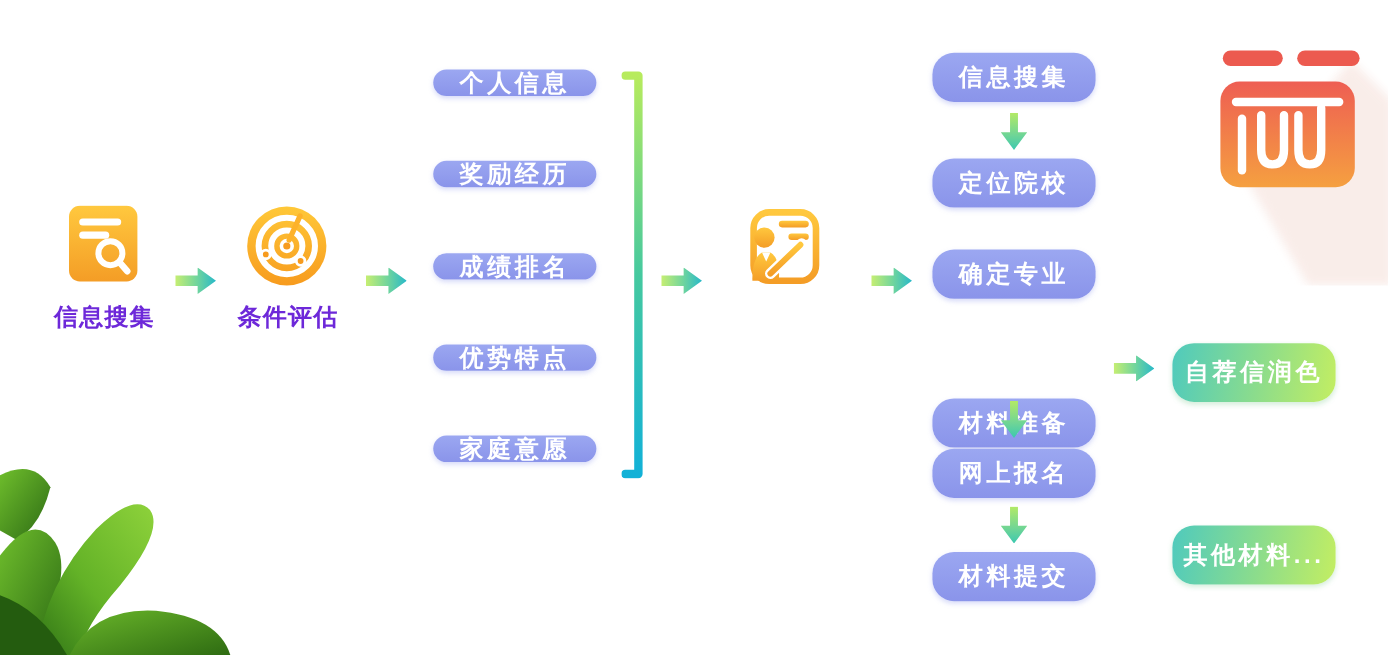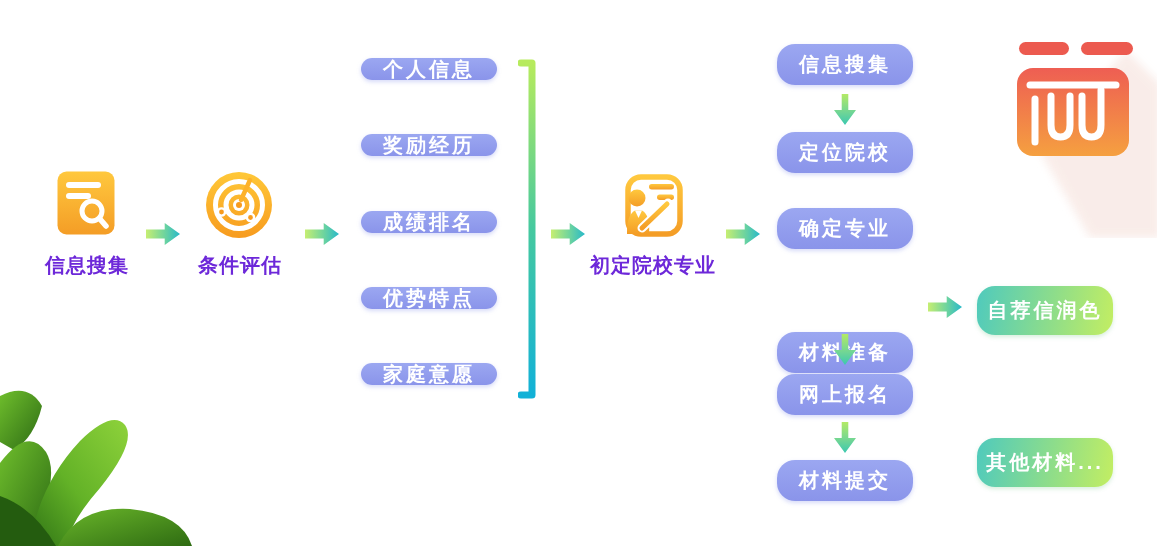--- a/index.html
+++ b/index.html
@@ -113,21 +113,20 @@
     </defs>
     <rect x="9" y="6" width="52" height="57" rx="13" fill="none" stroke="url(#g3)" stroke-width="5.5"></rect>
     <rect x="30" y="13" width="25" height="5.5" rx="2.75" fill="url(#g3)"></rect>
     <rect x="38" y="23.5" width="17" height="5.5" rx="2.75" fill="url(#g3)"></rect>
     <circle cx="18" cy="27" r="8.5" fill="url(#g3)"></circle>
     <path d="M8,63 Q7.5,44 16,39.5 L23,39.5 Q31.5,44 30,63 Z" fill="url(#g3)"></path>
     <polygon points="16,39.5 23,39.5 19.5,47" fill="#fff"></polygon>
     <line x1="23" y1="57" x2="49" y2="32" stroke="#fff" stroke-width="9" stroke-linecap="round"></line>
     <line x1="23" y1="57" x2="48" y2="33" stroke="url(#g3)" stroke-width="5" stroke-linecap="round"></line>
   </svg>
-  <div class="stage-label" style="left:573px;top:252px;width:160px;">初定院校专业</div>
 
   <div class="arrow-right" style="left:726px;top:223px;"></div>
 
   <div class="pill purple2" style="left:777px;top:44px;">信息搜集</div>
   <div class="arrow-down" style="left:834px;top:94px;"></div>
   <div class="pill purple2" style="left:777px;top:132px;">定位院校</div>
   <div class="pill purple2" style="left:777px;top:208px;">确定专业</div>
   <div class="pill purple2" style="left:777px;top:284px;margin-top:48px;">材料准备</div>
   <div class="arrow-down" style="left:834px;top:334px;"></div>
   <div class="pill purple2" style="left:777px;top:374px;">网上报名</div>

